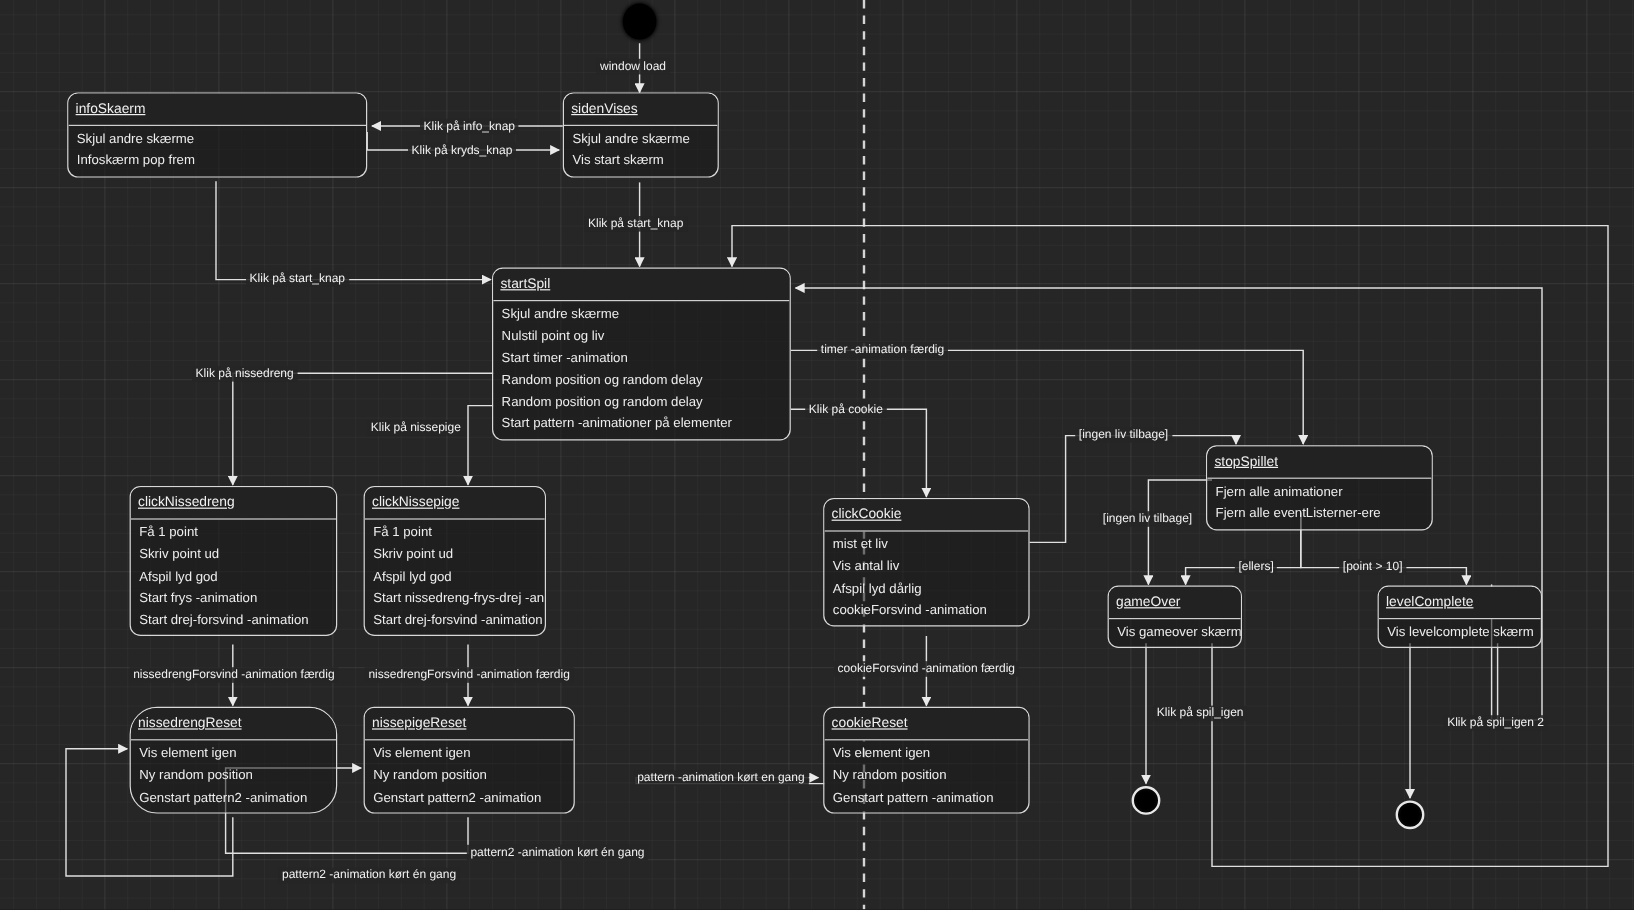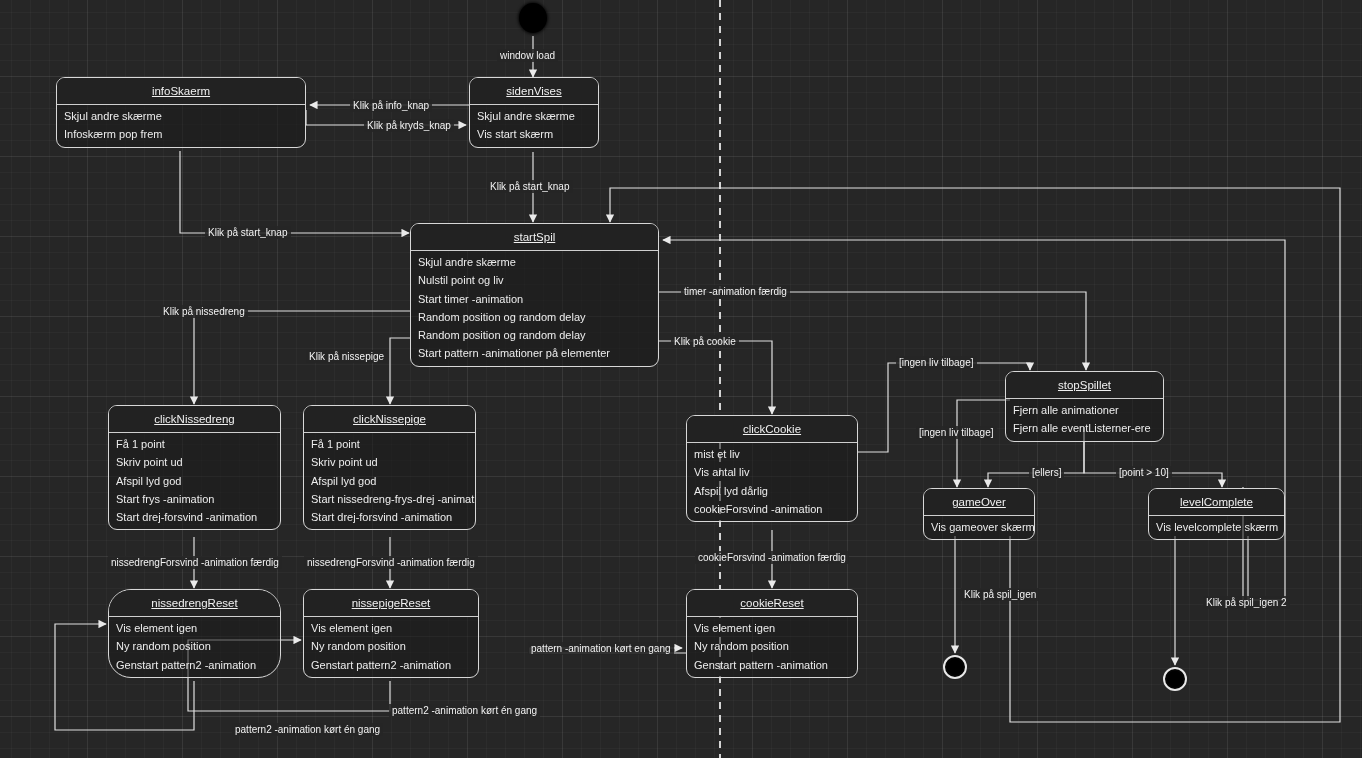--- a/index.html
+++ b/index.html
@@ -32,21 +32,20 @@
   .state {
     position: absolute;
     box-sizing: border-box;
     border: 1px solid #d8d8d8;
     border-radius: 9px;
     background: rgba(26,26,26,0.55);
     overflow: hidden;
     color: #f0f0f0;
   }
   .state-name {
-    text-align: center;
     font-size: 11.5px;
     padding: 7px 6px 7px 6px;
     text-decoration: underline;
     background: #222222;
     border-bottom: 1px solid #cfcfcf;
     white-space: nowrap;
   }
   .state-body {
     padding: 2px 0 3px 0;
   }
@@ -195,42 +194,42 @@
     <div class="state-name">clickNissedreng</div>
     <div class="state-body">
       <div class="state-line">Få 1 point</div>
       <div class="state-line">Skriv point ud</div>
       <div class="state-line">Afspil lyd god</div>
       <div class="state-line">Start frys -animation</div>
       <div class="state-line">Start drej-forsvind -animation</div>
     </div>
   </div>
 
-  <div class="state" style="left:303px; top:405px; width:173px;">
+  <div class="state" style="left:303px; top:405px; width:152px;">
     <div class="state-name">clickNissepige</div>
     <div class="state-body">
       <div class="state-line">Få 1 point</div>
       <div class="state-line">Skriv point ud</div>
       <div class="state-line">Afspil lyd god</div>
       <div class="state-line">Start nissedreng-frys-drej -animation</div>
       <div class="state-line">Start drej-forsvind -animation</div>
     </div>
   </div>
 
   <div class="state" style="left:686px; top:415px; width:172px;">
     <div class="state-name">clickCookie</div>
     <div class="state-body">
       <div class="state-line">mist et liv</div>
       <div class="state-line">Vis antal liv</div>
       <div class="state-line">Afspil lyd dårlig</div>
       <div class="state-line">cookieForsvind -animation</div>
     </div>
   </div>
 
-  <div class="state" style="left:1005px; top:371px; width:159px;">
+  <div class="state" style="left:1005px; top:371px; width:189px;">
     <div class="state-name">stopSpillet</div>
     <div class="state-body">
       <div class="state-line">Fjern alle animationer</div>
       <div class="state-line">Fjern alle eventListerner-ere</div>
     </div>
   </div>
 
   <div class="state" style="left:923px; top:488px; width:112px;">
     <div class="state-name">gameOver</div>
     <div class="state-body">
@@ -267,21 +266,21 @@
     <div class="state-name">cookieReset</div>
     <div class="state-body">
       <div class="state-line">Vis element igen</div>
       <div class="state-line">Ny random position</div>
       <div class="state-line">Genstart pattern -animation</div>
     </div>
   </div>
 
   <div class="elabel" style="left:497px; top:49px;">window load</div>
   <div class="elabel" style="left:350px; top:99px;">Klik på info_knap</div>
-  <div class="elabel" style="left:340px; top:119px;margin-left:24px;">Klik på kryds_knap</div>
+  <div class="elabel" style="left:340px; top:119px;">Klik på kryds_knap</div>
   <div class="elabel" style="left:487px; top:180px;">Klik på start_knap</div>
   <div class="elabel" style="left:205px; top:226px;">Klik på start_knap</div>
   <div class="elabel" style="left:160px; top:305px;">Klik på nissedreng</div>
   <div class="elabel" style="left:306px; top:350px;">Klik på nissepige</div>
   <div class="elabel" style="left:671px; top:335px;">Klik på cookie</div>
   <div class="elabel" style="left:681px; top:285px;">timer -animation færdig</div>
   <div class="elabel" style="left:896px; top:356px;">[ingen liv tilbage]</div>
   <div class="elabel" style="left:916px; top:426px;">[ingen liv tilbage]</div>
   <div class="elabel" style="left:1029px; top:466px;">[ellers]</div>
   <div class="elabel" style="left:1116px; top:466px;">[point &gt; 10]</div>

